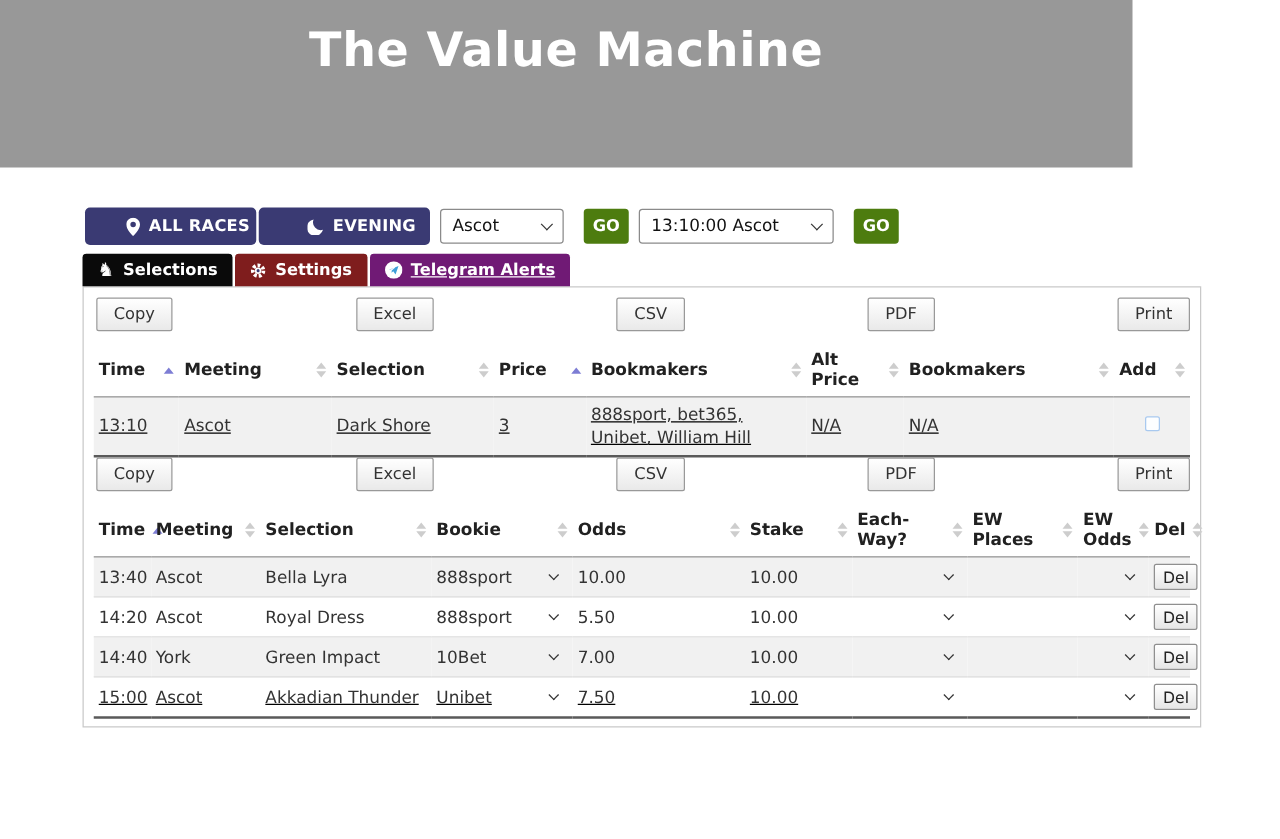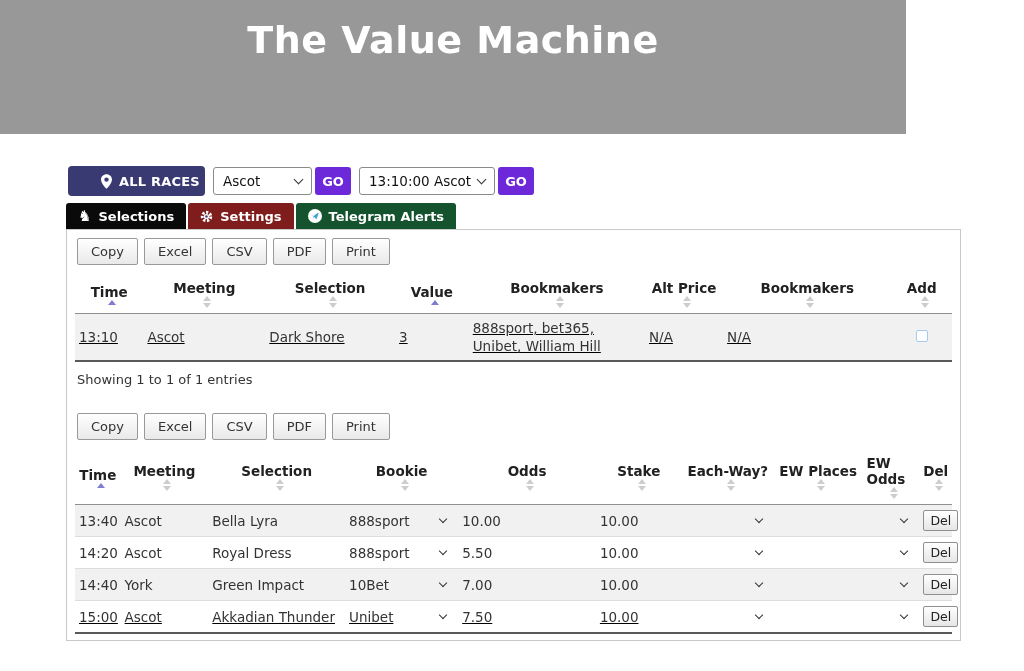--- a/index.html
+++ b/index.html
@@ -26,59 +26,59 @@
     display: inline-flex; align-items: center; justify-content: center; gap: 7px;
     margin-right: 2px; cursor: pointer; font-family: inherit; letter-spacing: 0.2px; padding-left: 28px;
   }
   .icon { display: inline-flex; align-items: center; justify-content: center; }
   .sel {
     height: 28px; background: #fff; border: 1px solid #8a8a8a; border-radius: 3px;
     display: inline-flex; align-items: center; justify-content: space-between;
     padding: 0 9px; font-size: 13.5px; color: #111; cursor: pointer;
   }
   .sel-meeting { width: 99px; margin-left: 6px; }
-  .sel-race { width: 136px; margin-left: 8px; }
+  .sel-race { width: 156px; margin-left: 8px; }
   .go-btn {
-    width: 36px; height: 28px; background: #6d28d9; color: #fff; border: none;
-    border-radius: 3px; font-weight: bold; font-size: 13px; margin-left: 3px;
+    width: 36px; height: 28px; background: #4d7c0f; color: #fff; border: none;
+    border-radius: 3px; font-weight: bold; font-size: 13px; margin-left: 16px;
     cursor: pointer; font-family: inherit;
   }
   .chev {
     display: inline-block; width: 7px; height: 7px;
     border-right: 1.6px solid #333; border-bottom: 1.6px solid #333;
     transform: rotate(45deg); margin-top: -4px;
   }
   
   .tabs { display: flex; margin-top: 7px; }
   .tab {
     height: 26px; display: inline-flex; align-items: center; gap: 7px;
     padding: 0 12px; color: #fff; font-weight: bold; font-size: 13px;
     background: #7f1d1d; border-radius: 3px 3px 0 0; margin-right: 2px; cursor: pointer;
   }
   .tab.active { background: #0a0a0a; }
-  .tab.telegram { background: #14532d; }
+  .tab.telegram { background: #701a75; text-decoration: underline; }
   
   .panel {
     width: 895px; border: 1px solid #c9c9c9; background: #fff;
     padding: 8px 8px 6px 8px; margin-top: 0;
   }
   .section-title { font-size: 15.5px; font-weight: 400; color: #222; margin: 4px 0 10px 2px; }
-  .export-row { display: flex; gap: 6px; margin: 0 0 10px 2px; }
+  .export-row { display: flex; gap: 6px; margin: 0 0 10px 2px; justify-content: space-between; }
   .export-btn {
     background: linear-gradient(to bottom, #ffffff 0%, #e9e9e9 100%);
     border: 1px solid #999; border-radius: 2px; color: #333;
     font-size: 13px; padding: 5px 13px; cursor: pointer; font-family: inherit;
   }
   
   table { width: 100%; border-collapse: collapse; table-layout: fixed; }
   thead th {
     font-size: 13.5px; font-weight: bold; color: #212121; text-align: left;
     padding: 5px 4px; border-bottom: 1px solid #8f8f8f; cursor: pointer; vertical-align: middle;
   }
-  .th-inner { display: flex; align-items: center; justify-content: space-between; flex-direction: column; }
+  .th-inner { display: flex; align-items: center; justify-content: space-between; }
   tbody td { font-size: 13.5px; color: #333; padding: 5px 4px; vertical-align: middle; }
   tbody tr { border-bottom: 1px solid #ddd; }
   tbody tr:nth-child(odd) { background: #f1f1f1; }
   tbody tr:last-child { border-bottom: 2px solid #5a5a5a; text-decoration: underline; }
   .info-text { font-size: 13px; color: #333; margin: 10px 0 26px 2px; }
   
   .sort { display: inline-flex; flex-direction: column; gap: 2px; margin-left: 6px; flex: none; }
   .tri-up { width: 0; height: 0; border-left: 4px solid transparent; border-right: 4px solid transparent; border-bottom: 5px solid #cdcdcd; }
   .tri-down { width: 0; height: 0; border-left: 4px solid transparent; border-right: 4px solid transparent; border-top: 5px solid #cdcdcd; }
   .sort.asc .tri-up { border-bottom-color: #7d7dd4; }
@@ -108,20 +108,28 @@
 <div class="content">
 
   <div class="toolbar">
     <button class="nav-btn">
       <span class="icon">
         <svg width="11" height="15" viewBox="0 0 12 16">
             <path d="M6 0C2.7 0 0 2.6 0 5.9 0 10.3 6 16 6 16s6-5.7 6-10.1C12 2.6 9.3 0 6 0zm0 8.3a2.4 2.4 0 1 1 0-4.8 2.4 2.4 0 0 1 0 4.8z" fill="#fff"></path>
           </svg>
       </span>
       <span>ALL RACES</span>
+    </button>
+    <button class="nav-btn">
+      <span class="icon">
+        <svg width="13" height="14" viewBox="0 0 13 13">
+            <path d="M12.4 9.3A6.2 6.2 0 0 1 4.9 1 6.6 6.6 0 1 0 12.4 9.3z" fill="#fff"></path>
+          </svg>
+      </span>
+      <span>EVENING</span>
     </button>
     <div class="sel sel-meeting">
       <span>Ascot</span>
       <span class="chev"></span>
     </div>
     <button class="go-btn">GO</button>
     <div class="sel sel-race">
       <span>13:10:00 Ascot</span>
       <span class="chev"></span>
     </div>
@@ -198,21 +206,21 @@
               <span class="th-inner">
                 <span>Selection</span>
                 <span class="sort">
                   <span class="tri-up"></span>
                   <span class="tri-down"></span>
                 </span>
               </span>
             </th>
           <th>
               <span class="th-inner">
-                <span>Value</span>
+                <span>Price</span>
                 <span class="sort asc">
                   <span class="tri-up"></span>
                 </span>
               </span>
             </th>
           <th>
               <span class="th-inner">
                 <span>Bookmakers</span>
                 <span class="sort">
                   <span class="tri-up"></span>
@@ -255,21 +263,20 @@
           <td>Ascot</td>
           <td>Dark Shore</td>
           <td>3</td>
           <td class="wrap-cell">888sport, bet365, Unibet, William Hill</td>
           <td>N/A</td>
           <td>N/A</td>
           <td class="add-cell"><span class="add-checkbox"></span></td>
         </tr>
       </tbody>
     </table>
-    <div class="info-text">Showing 1 to 1 of 1 entries</div>
 
     <div class="export-row">
       <button class="export-btn">Copy</button>
       <button class="export-btn">Excel</button>
       <button class="export-btn">CSV</button>
       <button class="export-btn">PDF</button>
       <button class="export-btn">Print</button>
     </div>
 
     <table>

